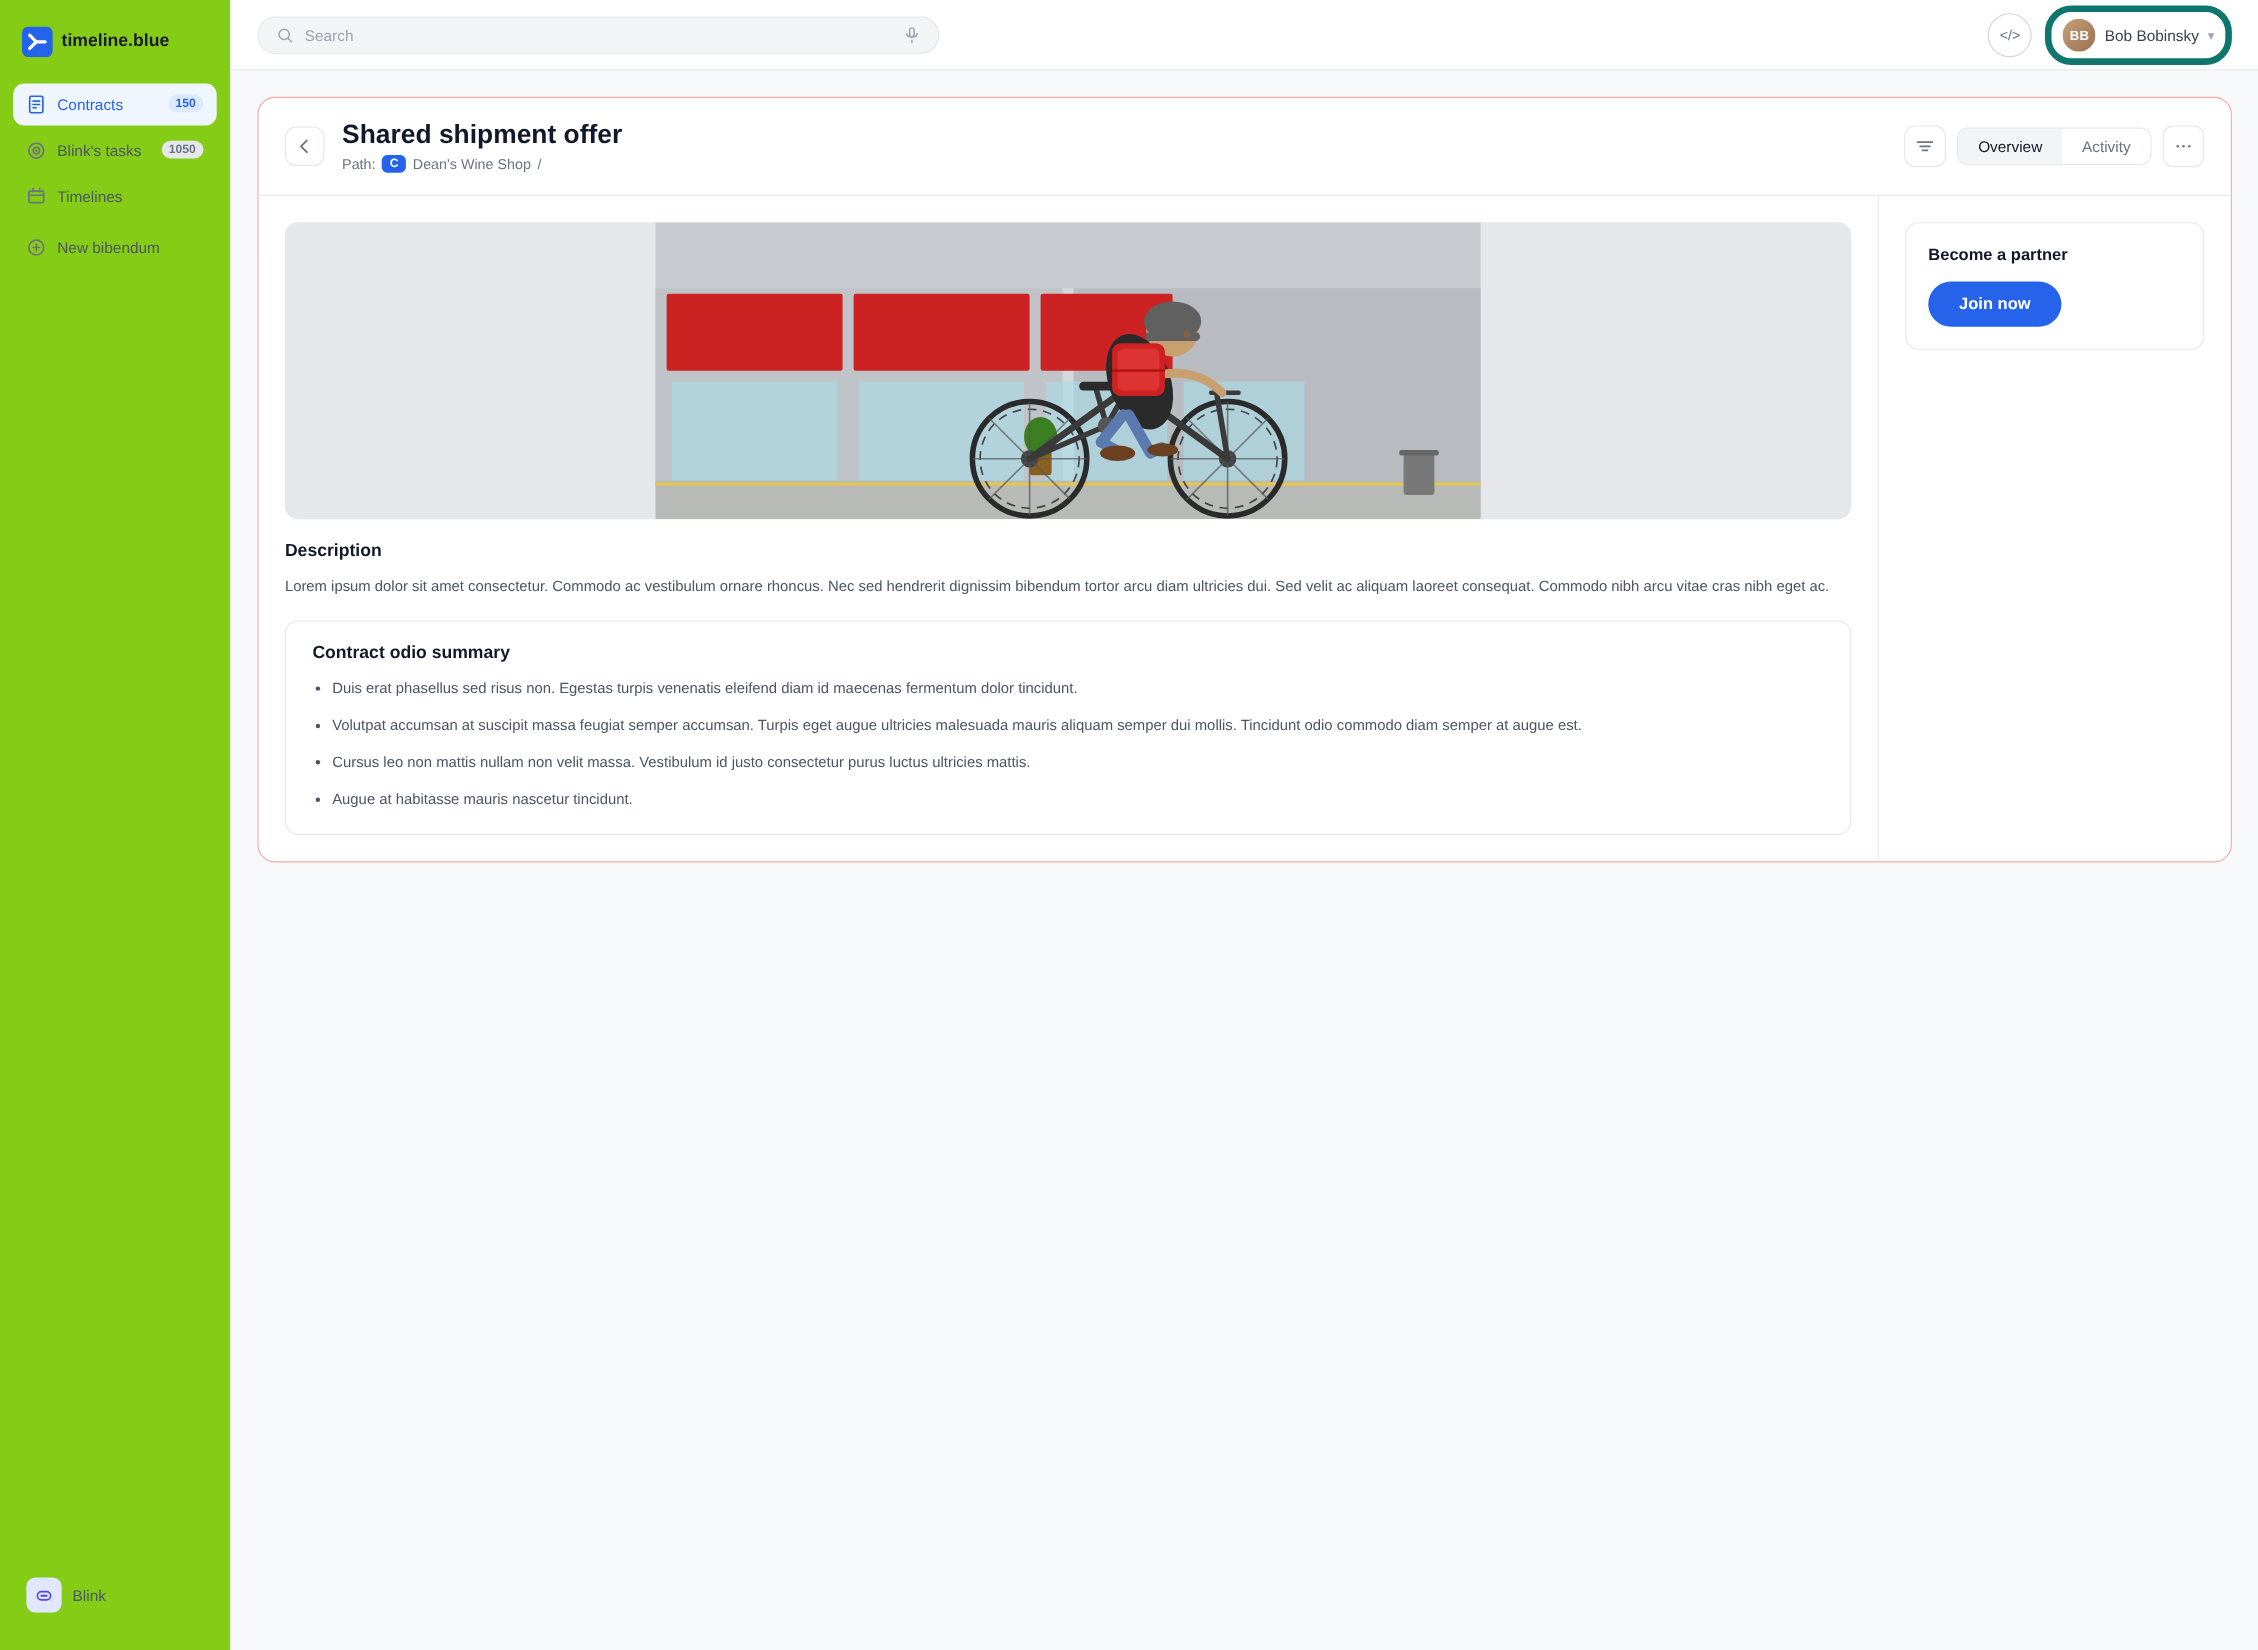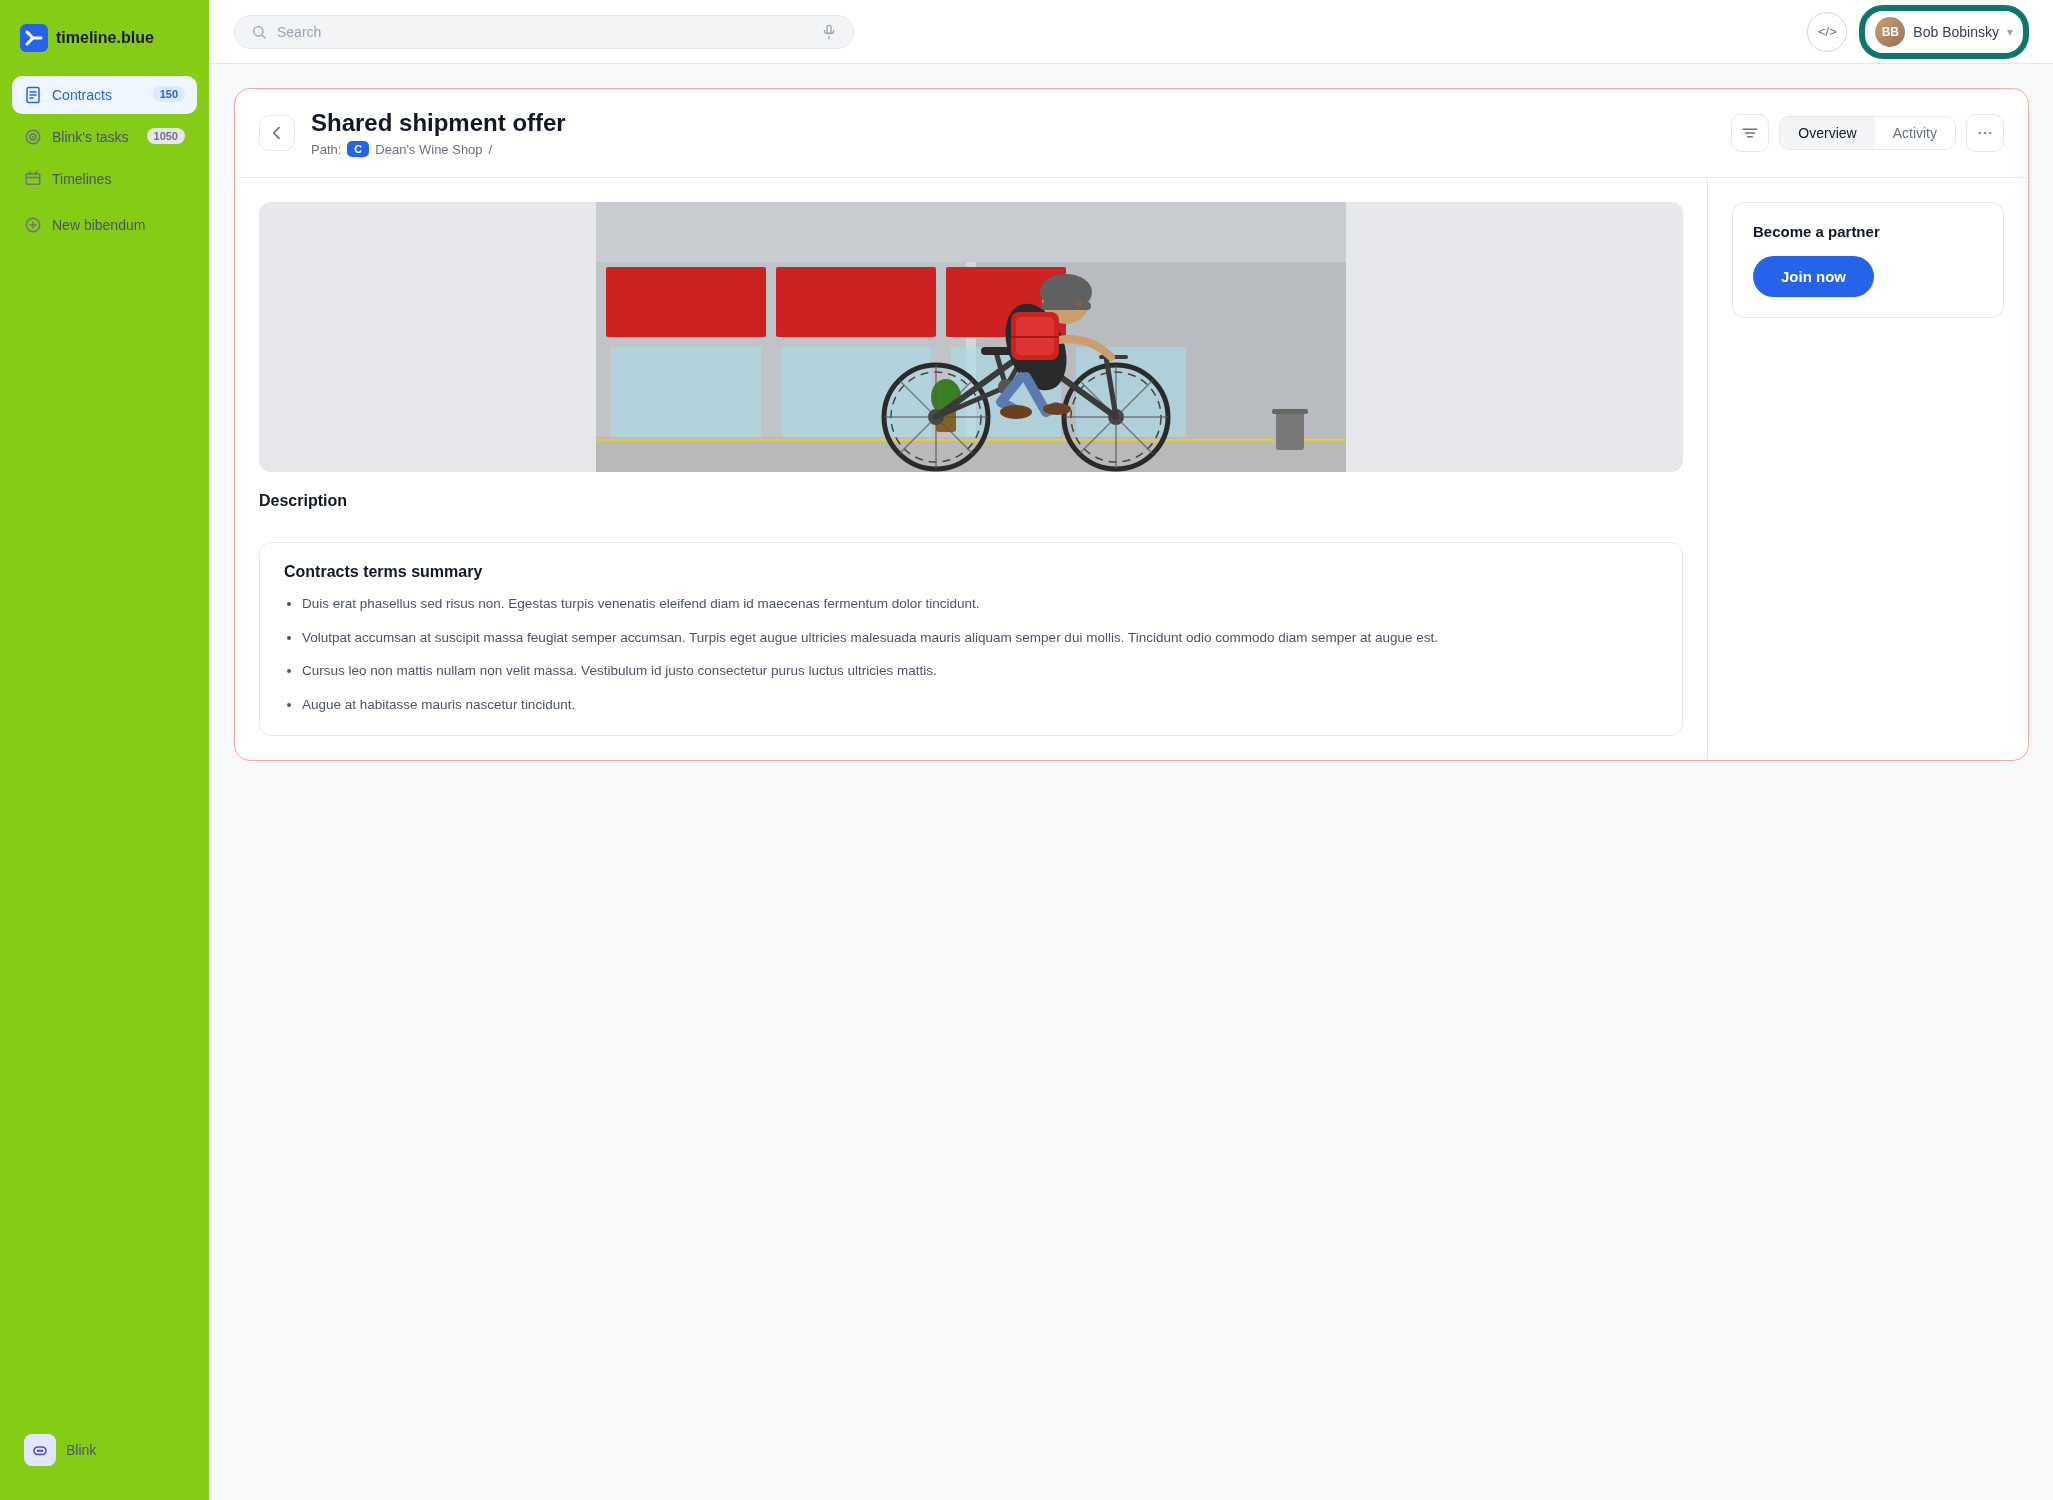--- a/index.html
+++ b/index.html
@@ -611,24 +611,25 @@
               <ellipse cx="461" cy="207" rx="14" ry="6" fill="#6a4020"></ellipse>
 
               <rect x="415" y="110" width="48" height="48" rx="8" fill="#cc2222"></rect>
               <rect x="420" y="115" width="38" height="38" rx="5" fill="#dd3333"></rect>
               <line x1="415" y1="135" x2="463" y2="135" stroke="#aa1111" stroke-width="2"></line>
             </svg>
           </div>
 
           <div class="description-section">
             <div class="section-title">Description</div>
+            <div class="section-text">Lorem ipsum dolor sit amet consectetur. Commodo ac vestibulum ornare rhoncus. Nec sed hendrerit dignissim bibendum tortor arcu diam ultricies dui. Sed velit ac aliquam laoreet consequat. Commodo nibh arcu vitae cras nibh eget ac.</div>
           </div>
 
           <div class="terms-section">
-            <div class="section-title">Contracts terms summary</div>
+            <div class="section-title">Contract odio summary</div>
             <ul class="terms-list">
               <li>Duis erat phasellus sed risus non. Egestas turpis venenatis eleifend diam id maecenas fermentum dolor tincidunt.</li>
               <li>Volutpat accumsan at suscipit massa feugiat semper accumsan. Turpis eget augue ultricies malesuada mauris aliquam semper dui mollis. Tincidunt odio commodo diam semper at augue est.</li>
               <li>Cursus leo non mattis nullam non velit massa. Vestibulum id justo consectetur purus luctus ultricies mattis.</li>
               <li>Augue at habitasse mauris nascetur tincidunt.</li>
             </ul>
           </div>
         </div>
 
         <div class="contract-sidebar">

